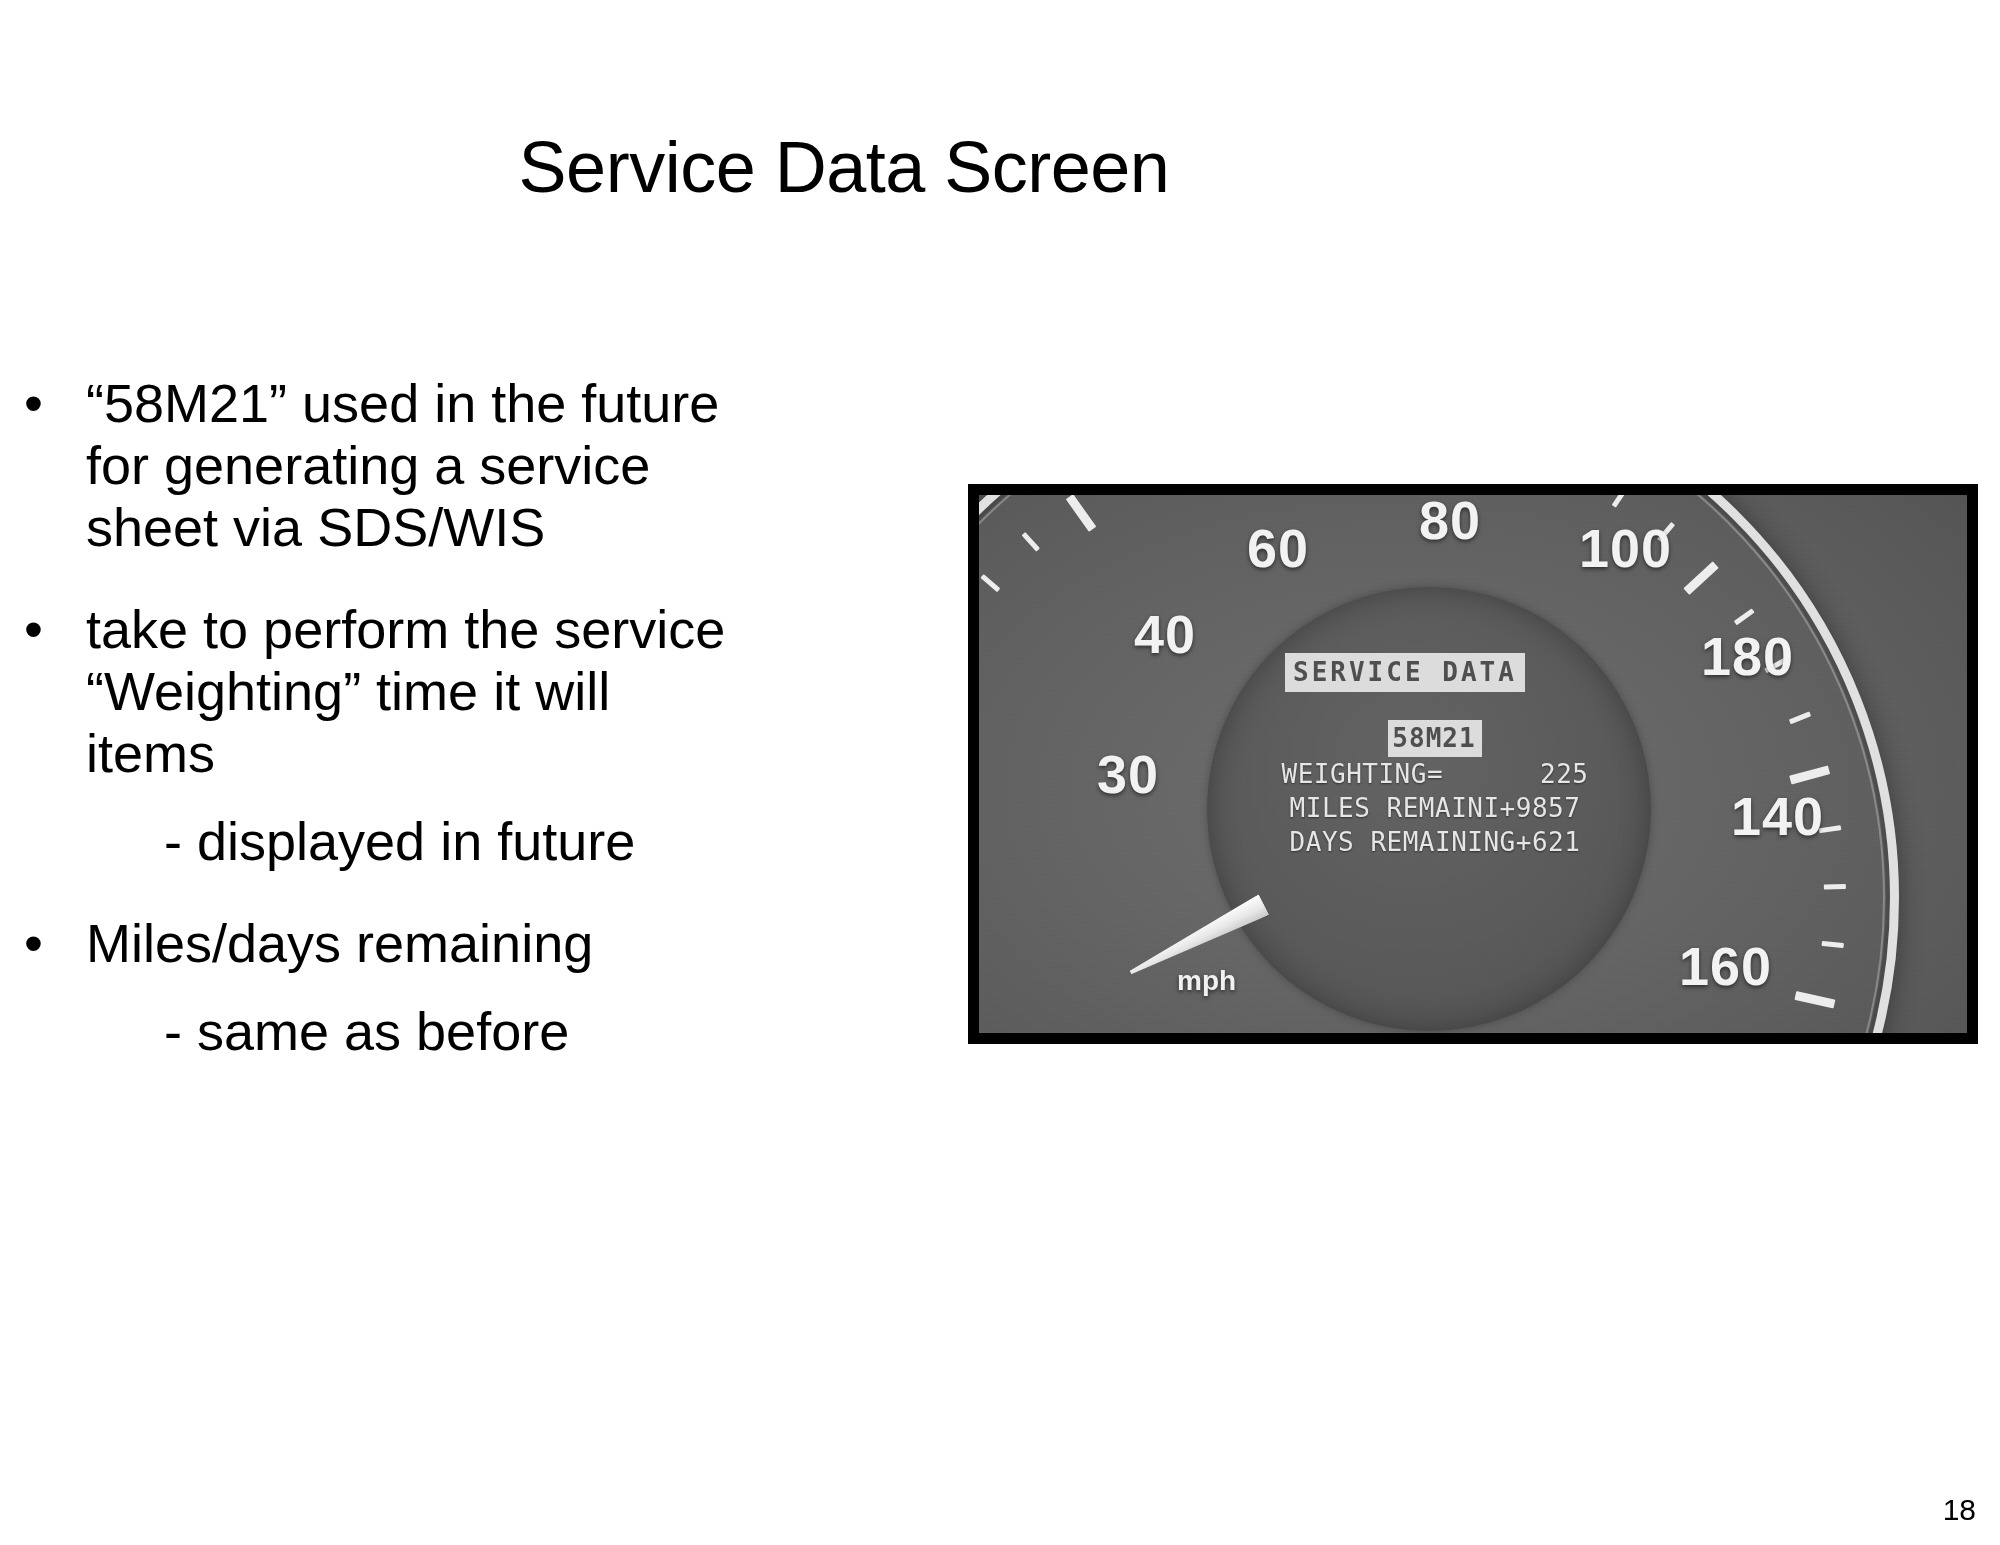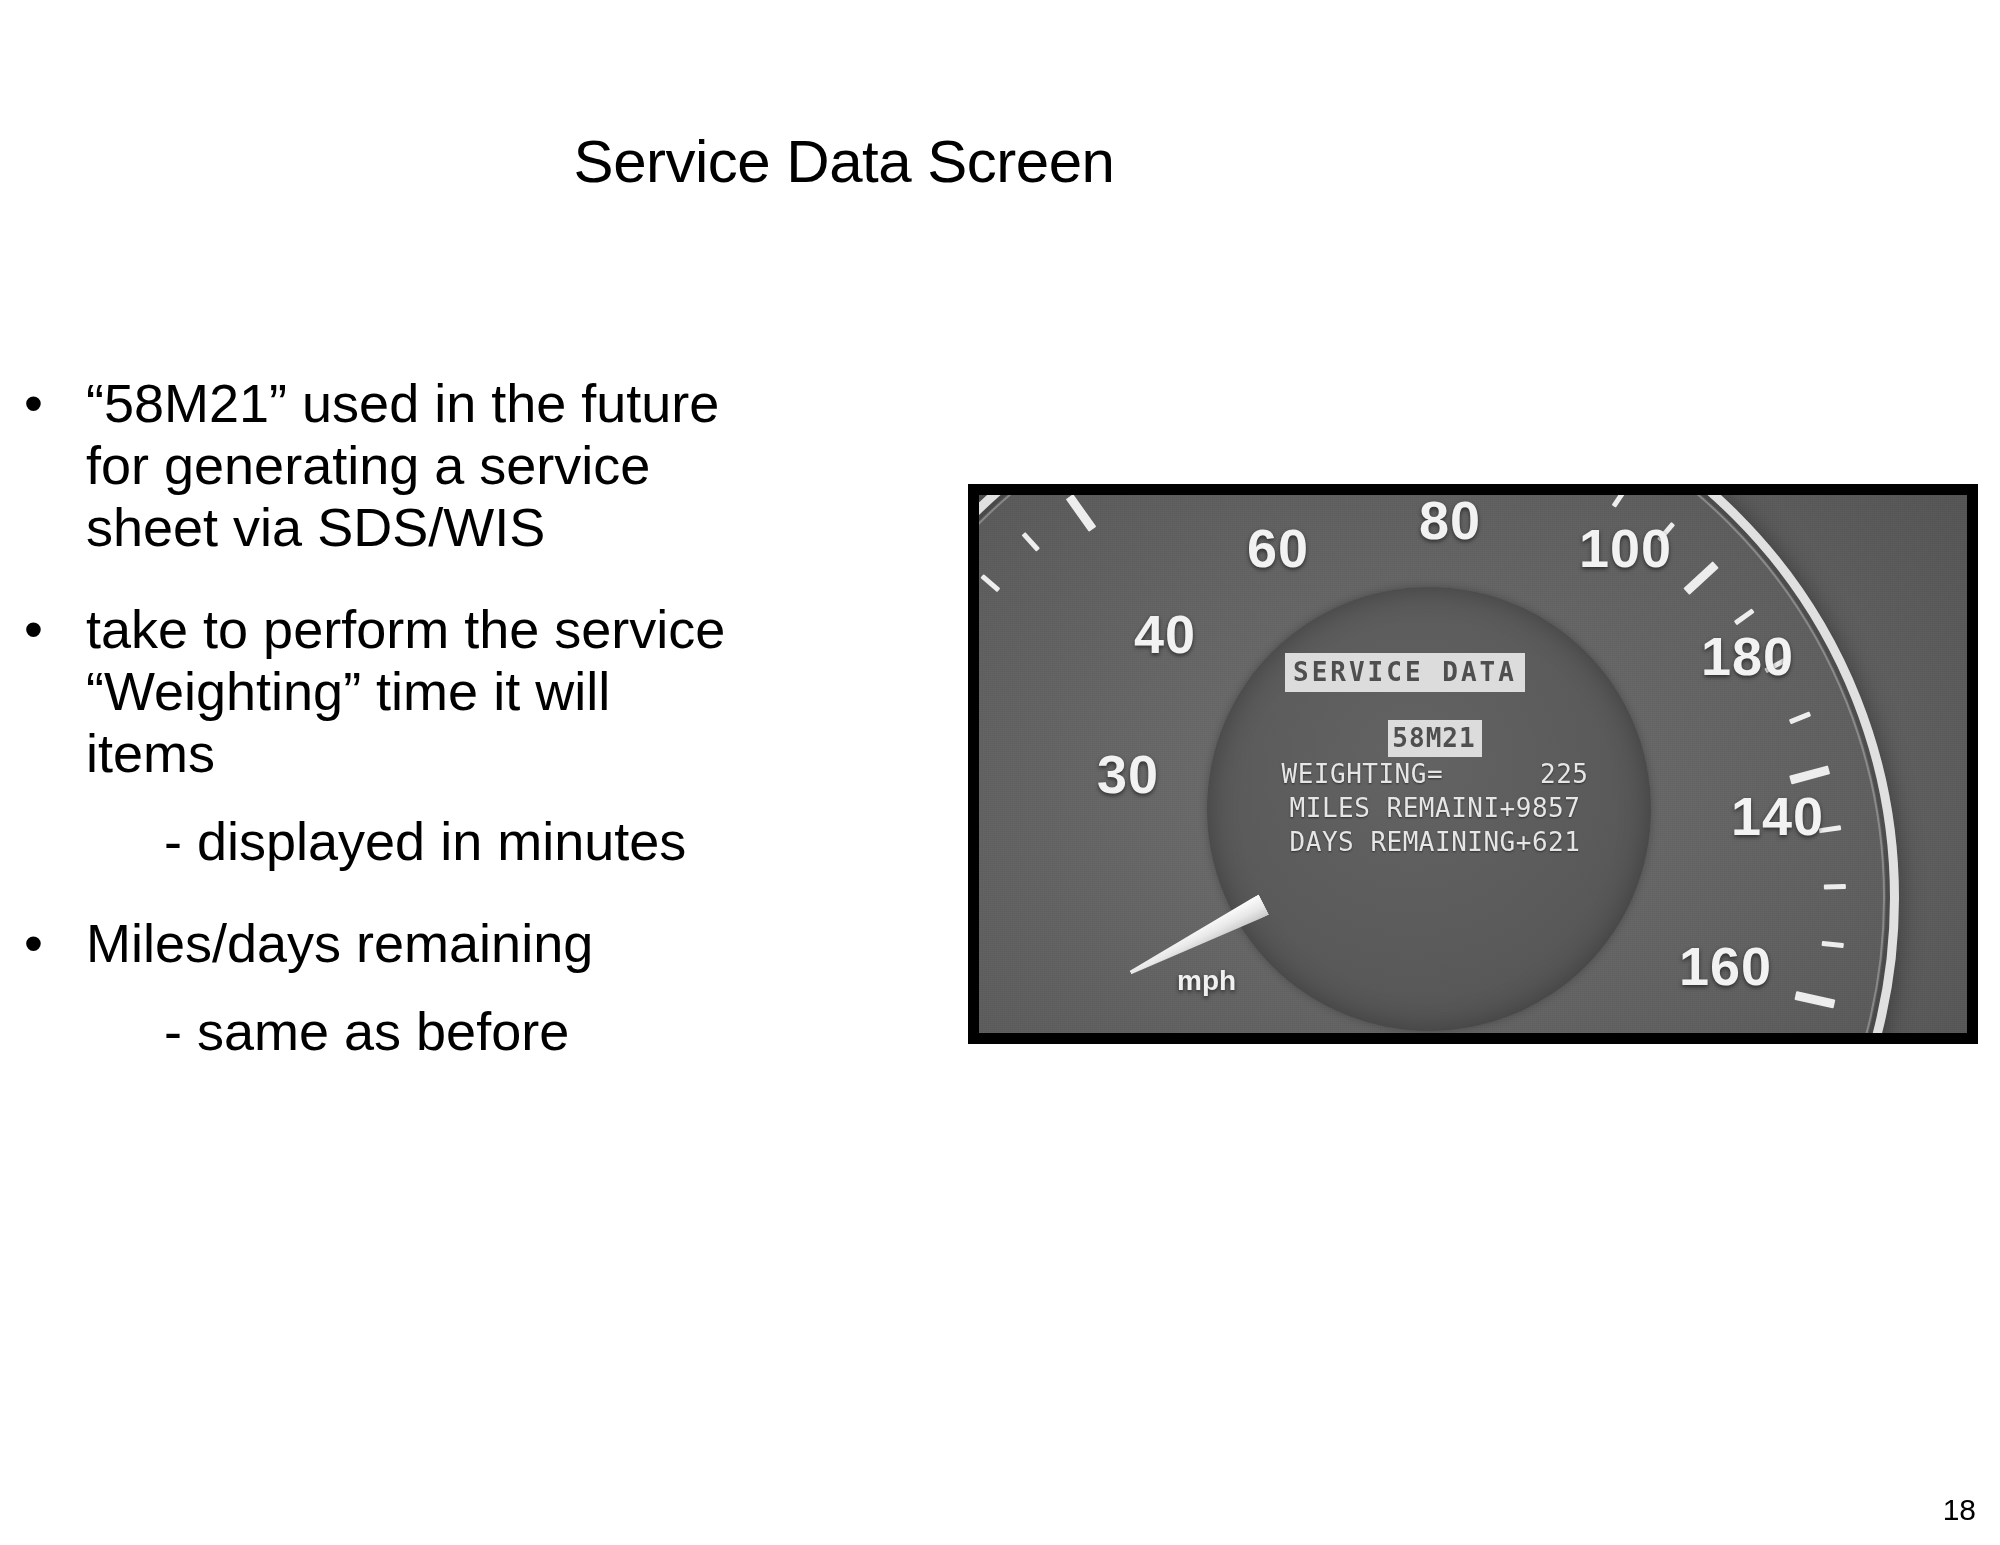--- a/index.html
+++ b/index.html
@@ -18,21 +18,21 @@
     -webkit-font-smoothing: antialiased;
   }
 
   
   .slide-title {
     position: absolute;
     top: 130px;
     left: 0;
     width: 1688px;
     text-align: center;
-    font-size: 60px;
+    font-size: 72px;
     line-height: 1.05;
     font-weight: 400;
     letter-spacing: -0.5px;
     color: #000;
   }
 
   
   .bullets {
     position: absolute;
     left: 24px;
@@ -243,21 +243,21 @@
 
   <div class="bullet tight">
     <div class="bullet-marker">•</div>
     <div class="bullet-body">
       <div class="bullet-line">take to perform the service</div>
       <div class="bullet-line">“Weighting” time it will</div>
       <div class="bullet-line">items</div>
     </div>
   </div>
   <div class="subgroup">
-    <div class="sub-line">- displayed in minutes</div>
+    <div class="sub-line">- displayed in future</div>
   </div>
 
   <div class="bullet tight">
     <div class="bullet-marker">•</div>
     <div class="bullet-body">
       <div class="bullet-line">Miles/days remaining</div>
     </div>
   </div>
   <div class="subgroup">
     <div class="sub-line">- same as before</div>

